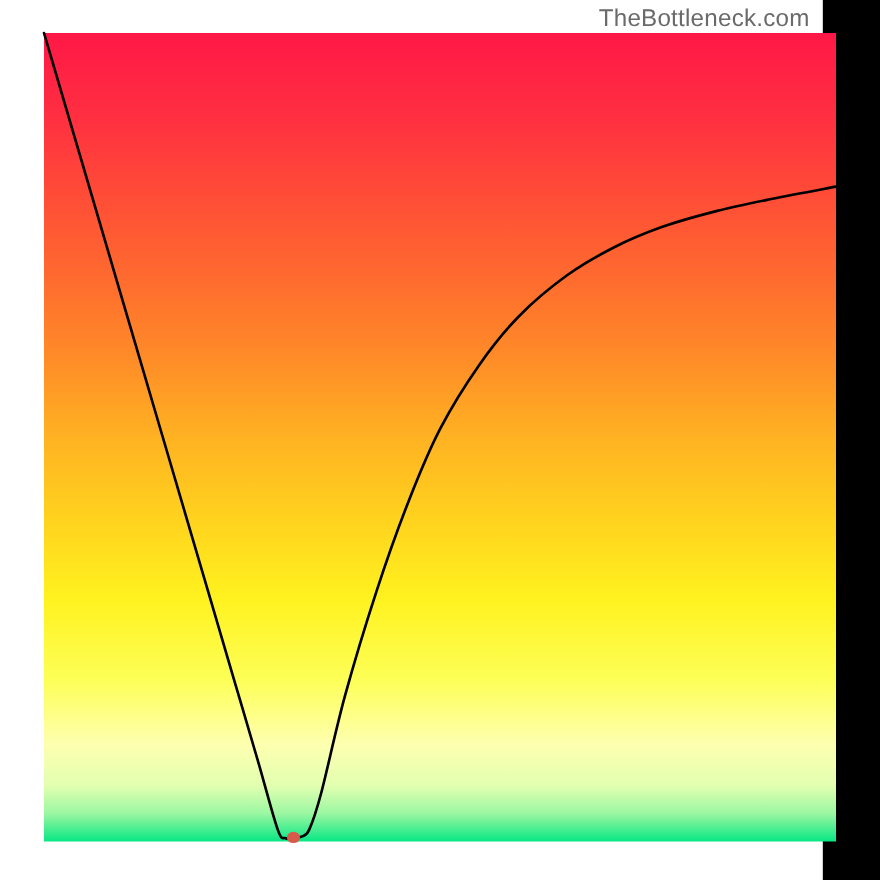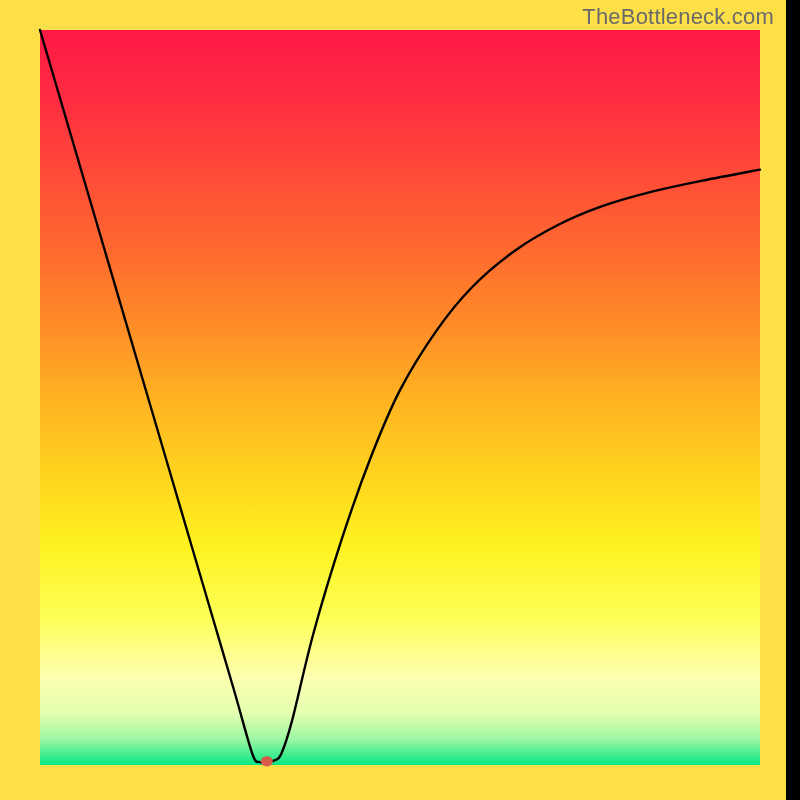--- a/index.html
+++ b/index.html
@@ -8,22 +8,21 @@
     width: 800px;
     height: 800px;
     overflow: hidden;
     background: #000;
     font-family: Arial, Helvetica, sans-serif;
   }
   .frame {
     position: relative;
     width: 748px;
     height: 800px;
-    background: #fde047;
-    padding-left: 38px;
+    background: #ffffff;
   }
   .watermark {
     position: absolute;
     top: 4px;
     right: 12px;
     color: #6a6a6a;
     font-size: 22px;
     font-weight: 400;
     letter-spacing: 0.2px;
     z-index: 10;

